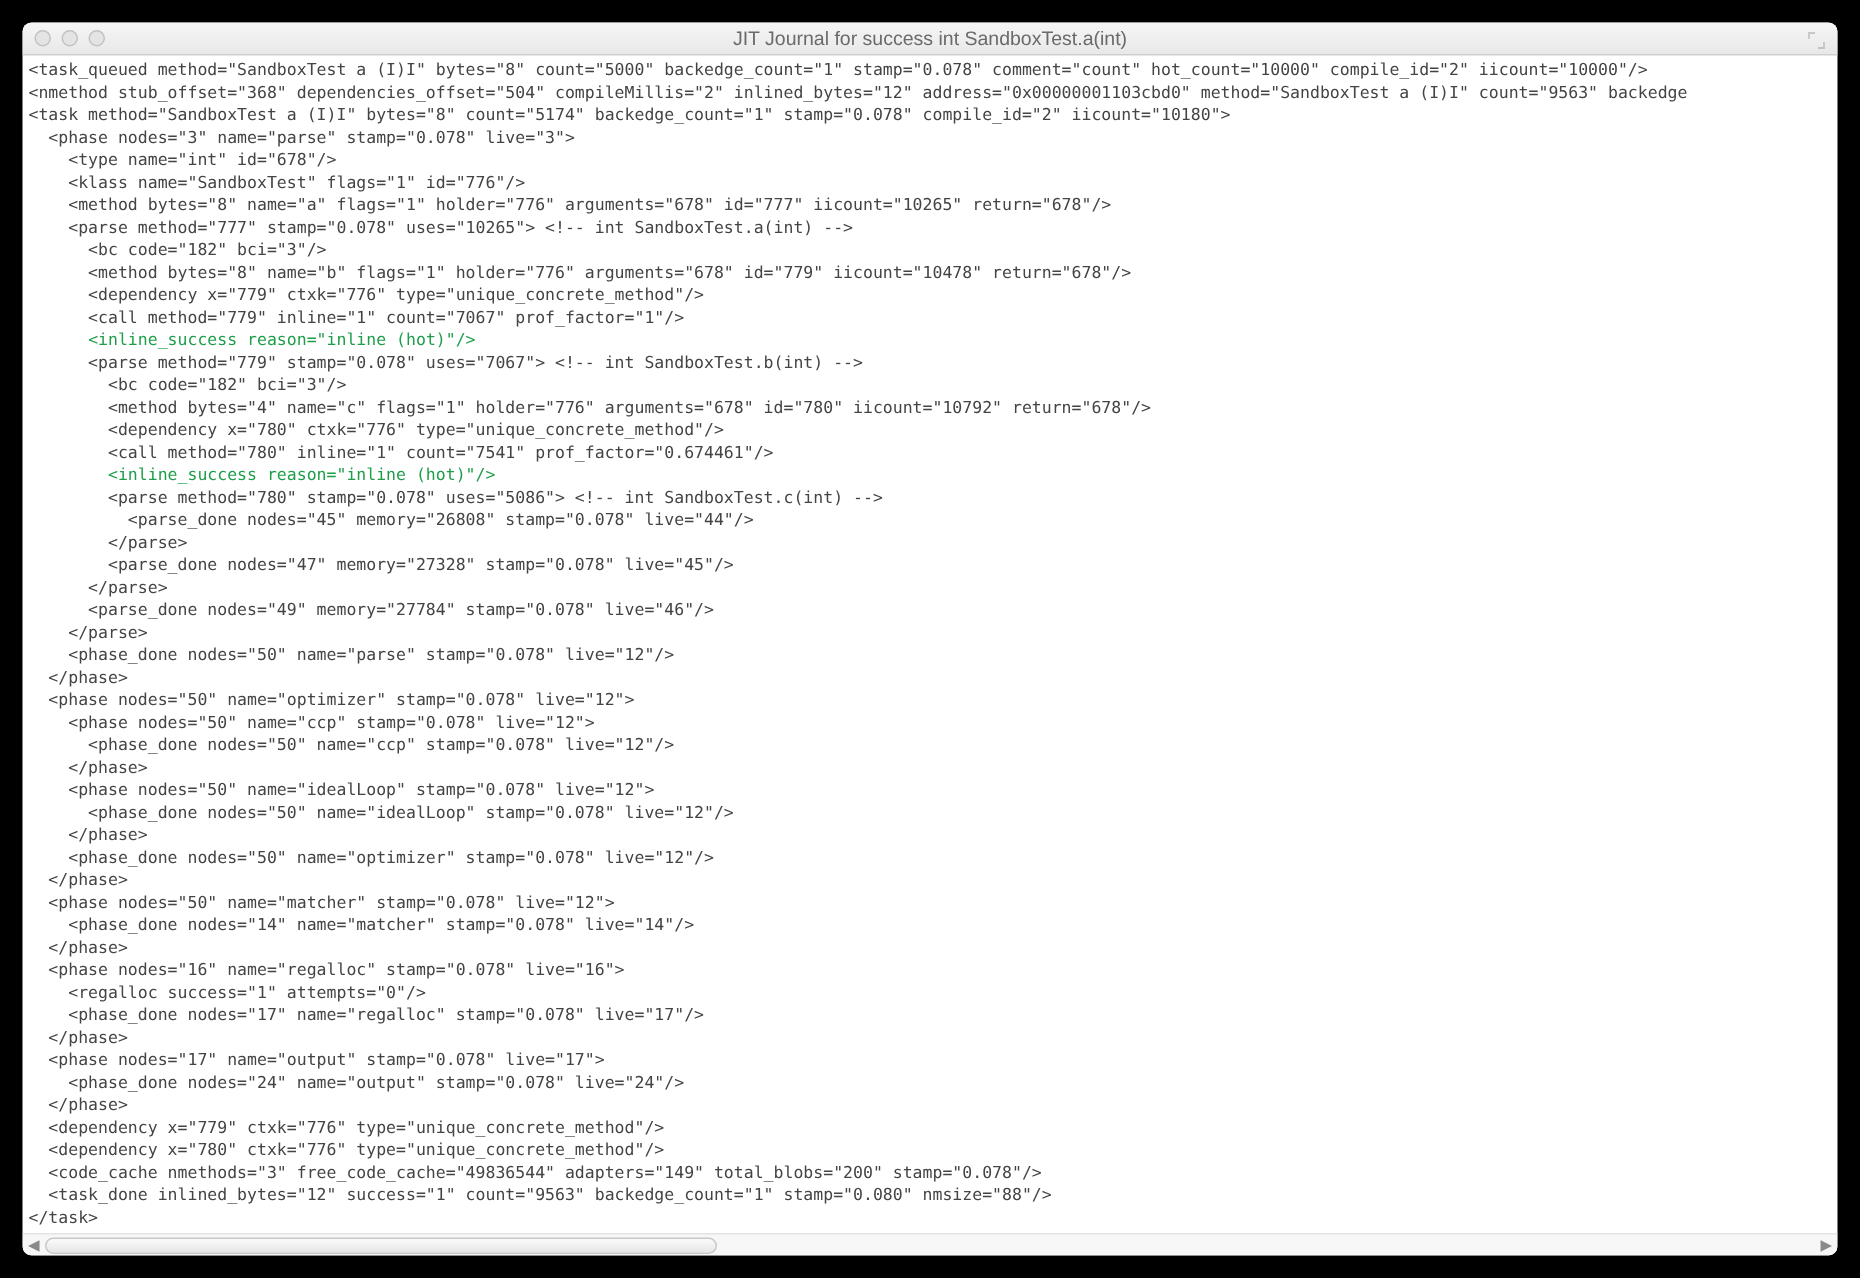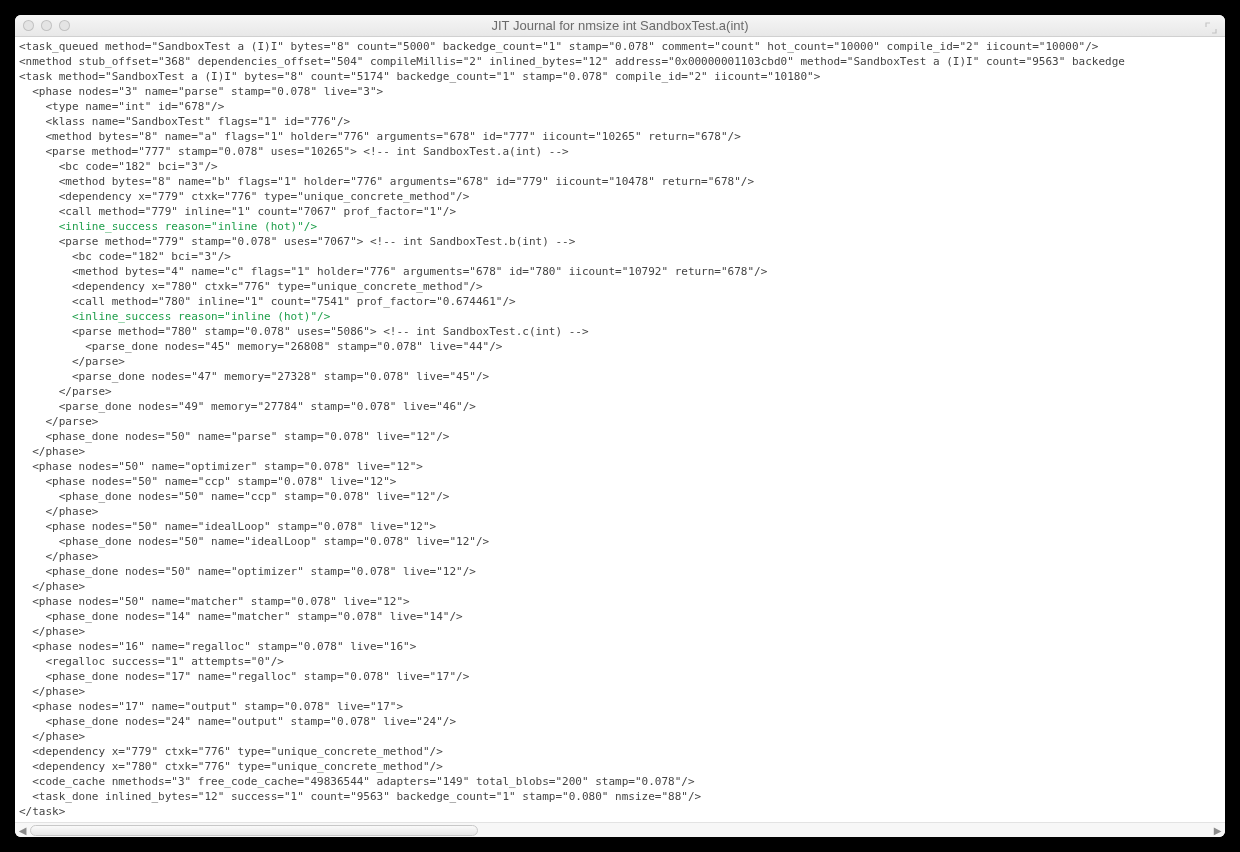--- a/index.html
+++ b/index.html
@@ -101,21 +101,21 @@
 </head>
 <body>
 
 <div class="window">
   <div class="titlebar">
     <div class="traffic-lights">
       <div class="traffic-light"></div>
       <div class="traffic-light"></div>
       <div class="traffic-light"></div>
     </div>
-    <div class="title">JIT Journal for nmsize int SandboxTest.a(int)</div>
+    <div class="title">JIT Journal for success int SandboxTest.a(int)</div>
     <div class="expand-icon">
       <svg viewBox="0 0 12 12">
           <path d="M1 5 L1 1 L5 1 M7 11 L11 11 L11 7" stroke="#888" stroke-width="1.2" fill="none"></path>
         </svg>
     </div>
   </div>
   <div class="content">
     <pre class="code" id="code">&lt;task_queued method="SandboxTest a (I)I" bytes="8" count="5000" backedge_count="1" stamp="0.078" comment="count" hot_count="10000" compile_id="2" iicount="10000"/&gt;
 &lt;nmethod stub_offset="368" dependencies_offset="504" compileMillis="2" inlined_bytes="12" address="0x00000001103cbd0" method="SandboxTest a (I)I" count="9563" backedge
 &lt;task method="SandboxTest a (I)I" bytes="8" count="5174" backedge_count="1" stamp="0.078" compile_id="2" iicount="10180"&gt;

